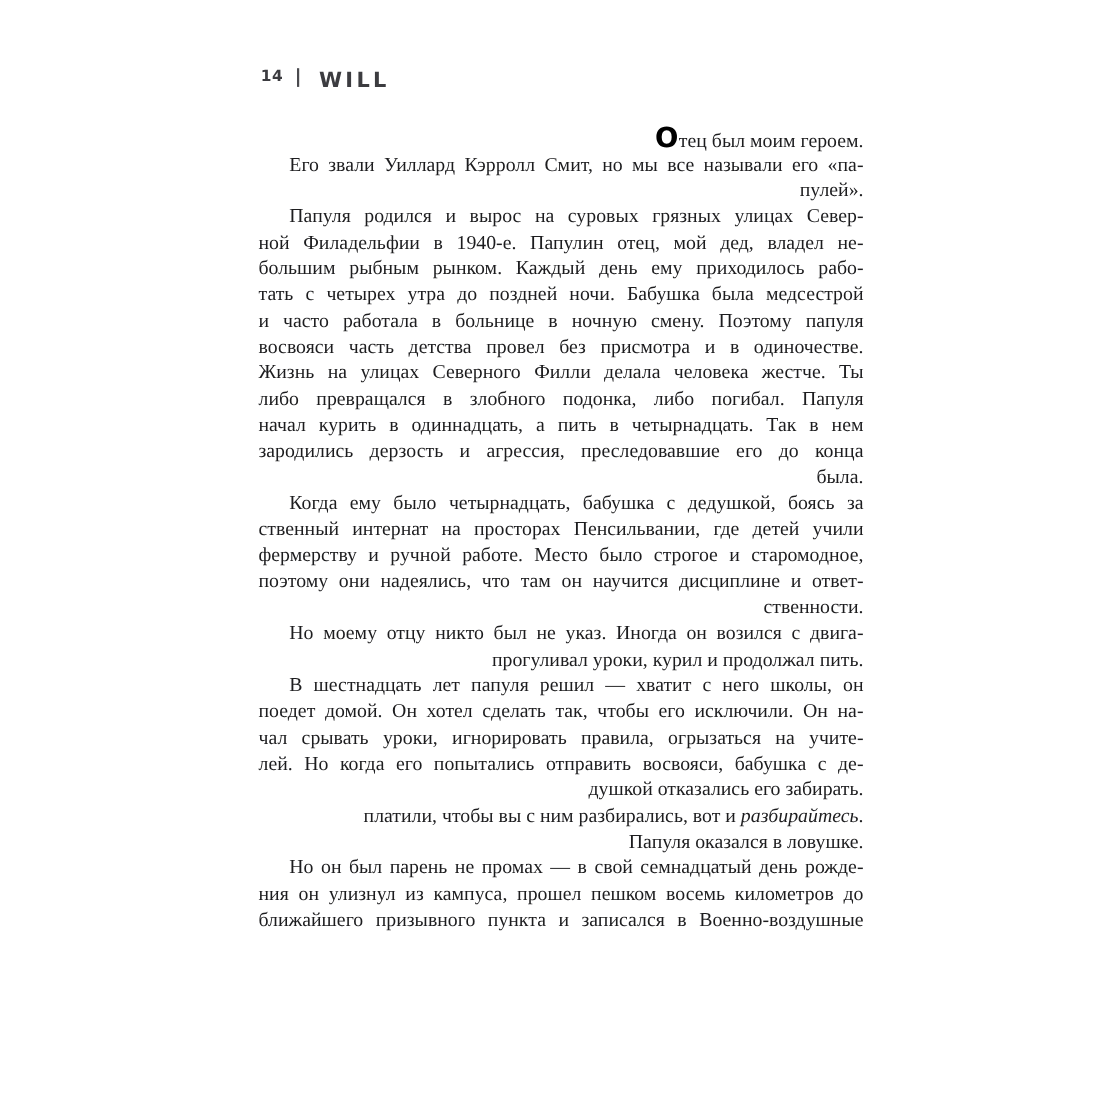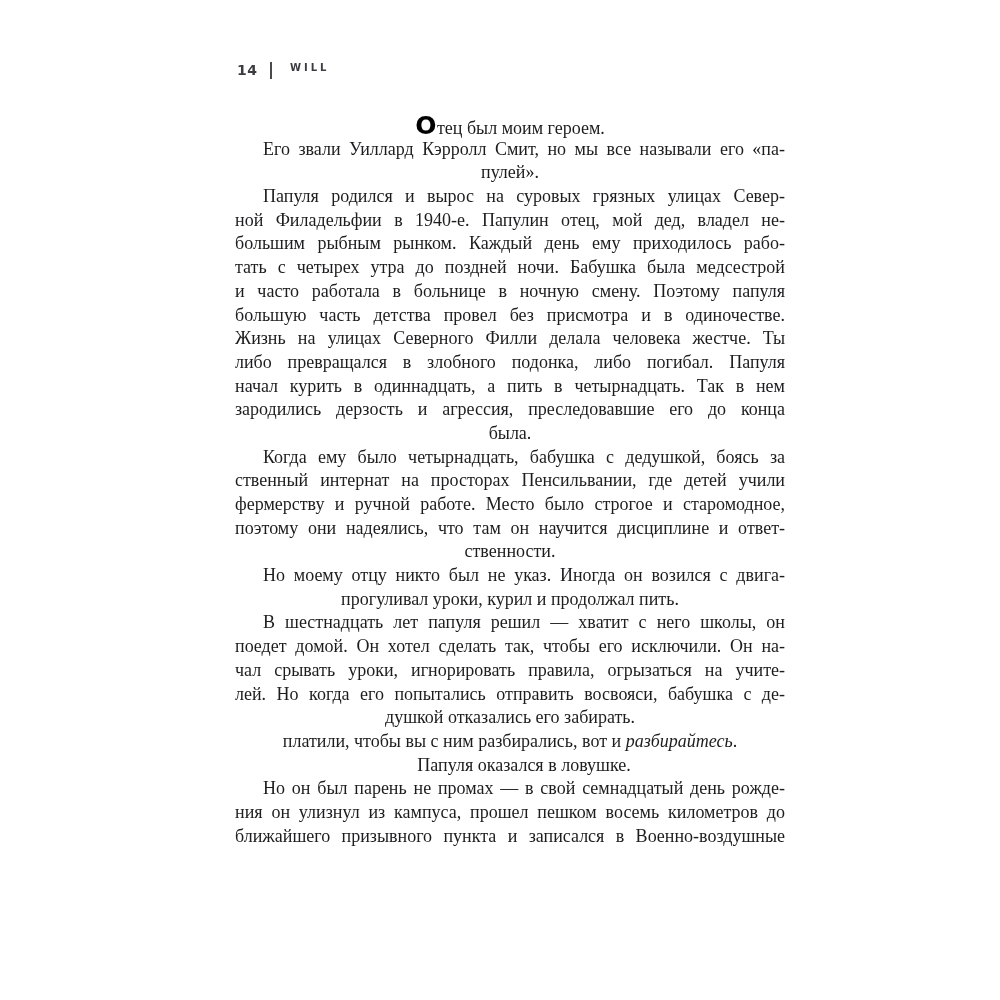--- a/index.html
+++ b/index.html
@@ -35,40 +35,40 @@
     color: #3c3c40;
   }
   .header-divider {
     width: 1.5px;
     height: 17px;
     background: #4a4a4e;
     margin-left: 13px;
     margin-right: 18px;
   }
   .book-title {
-    font-size: 10px;
+    font-size: 19px;
     font-weight: 700;
     letter-spacing: 3px;
     color: #3c3c40;
   }
   
   .body-text {
     position: absolute;
     left: 235px;
     top: 114px;
     width: 550px;
     font-size: 18px;
     line-height: 23.7px;
     color: #1d1d1f;
   }
   .para { margin: 0; padding: 0; }
   .line {
     height: 23.7px;
     overflow: visible;
-    text-align: center;
+    text-align: right;
   }
   .line.j {
     text-align: justify;
     text-align-last: justify;
     text-justify: inter-word;
   }
   .line.ind { text-indent: 28px; }
   .dropcap {
     font-family: "DejaVu Sans", sans-serif;
     font-weight: 800;
@@ -96,21 +96,21 @@
       <div class="para">
         <div class="line j ind"><span>Его звали Уиллард Кэрролл Смит, но мы все называли его «па-</span></div>
         <div class="line"><span>пулей».</span></div>
       </div>
       <div class="para">
         <div class="line j ind"><span>Папуля родился и вырос на суровых грязных улицах Север-</span></div>
         <div class="line j"><span>ной Филадельфии в 1940-е. Папулин отец, мой дед, владел не-</span></div>
         <div class="line j"><span>большим рыбным рынком. Каждый день ему приходилось рабо-</span></div>
         <div class="line j"><span>тать с четырех утра до поздней ночи. Бабушка была медсестрой</span></div>
         <div class="line j"><span>и часто работала в больнице в ночную смену. Поэтому папуля</span></div>
-        <div class="line j"><span>большую часть детства провел без присмотра и в одиночестве.</span></div>
+        <div class="line j"><span>восвояси часть детства провел без присмотра и в одиночестве.</span></div>
         <div class="line j"><span>Жизнь на улицах Северного Филли делала человека жестче. Ты</span></div>
         <div class="line j"><span>либо превращался в злобного подонка, либо погибал. Папуля</span></div>
         <div class="line j"><span>начал курить в одиннадцать, а пить в четырнадцать. Так в нем</span></div>
         <div class="line j"><span>зародились дерзость и агрессия, преследовавшие его до конца</span></div>
         <div class="line"><span>была.</span></div>
       </div>
       <div class="para">
         <div class="line j ind"><span>Когда ему было четырнадцать, бабушка с дедушкой, боясь за</span></div>
         <div class="line j"><span>ственный интернат на просторах Пенсильвании, где детей учили</span></div>
         <div class="line j"><span>фермерству и ручной работе. Место было строгое и старомодное,</span></div>

